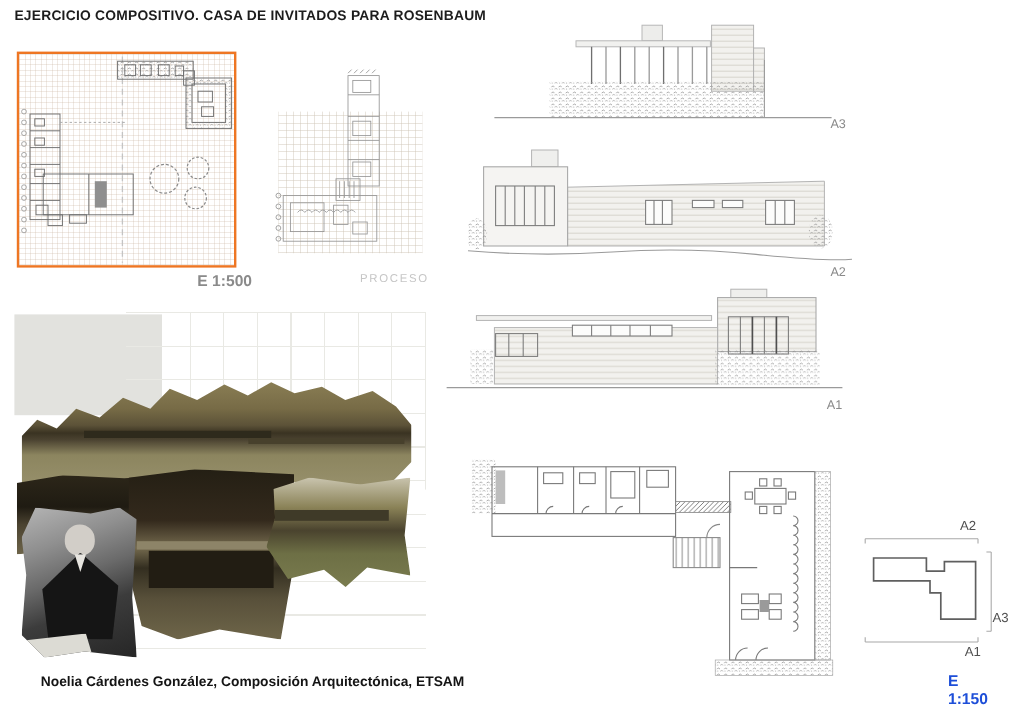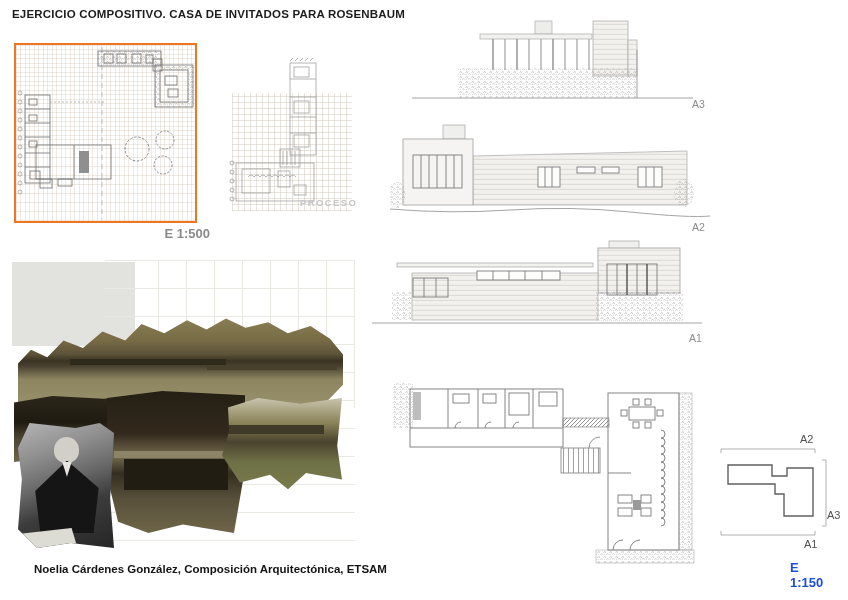--- a/index.html
+++ b/index.html
@@ -16,21 +16,21 @@
               repeating-linear-gradient(0deg, rgba(200,178,158,.28) 0 .8px, transparent .8px 4.5px),
               repeating-linear-gradient(90deg, rgba(200,178,158,.28) 0 .8px, transparent .8px 4.5px),#fff;}
   .scale-500{position:absolute;left:152px;top:226px;width:58px;text-align:right;
              font-size:13px;font-weight:700;color:#8a8a8a;}
 
   
   .process-panel{position:absolute;left:228px;top:45px;width:128px;height:182px;}
   .process-grid{position:absolute;left:4px;top:48px;width:120px;height:118px;background:
               repeating-linear-gradient(0deg, rgba(205,195,180,.45) 0 .8px, transparent .8px 6px),
               repeating-linear-gradient(90deg, rgba(205,195,180,.45) 0 .8px, transparent .8px 6px);}
-  .proceso-mark{position:absolute;left:72px;top:152px;font-size:9.5px;font-weight:700;
+  .proceso-mark{position:absolute;left:72px;top:182px;font-size:9.5px;font-weight:400;
                 letter-spacing:1.4px;color:#c6c6c6;}
 
   
   .elev{position:absolute;}
   .elev-label{position:absolute;font-size:10.5px;color:#8a8a8a;}
 
   
   .key-plan{position:absolute;left:718px;top:428px;width:126px;height:150px;}
   .key-label{position:absolute;font-size:11px;color:#4f4f4f;}
   .scale-150{position:absolute;left:790px;top:560px;font-size:13px;font-weight:700;color:#1d4ed8;}

